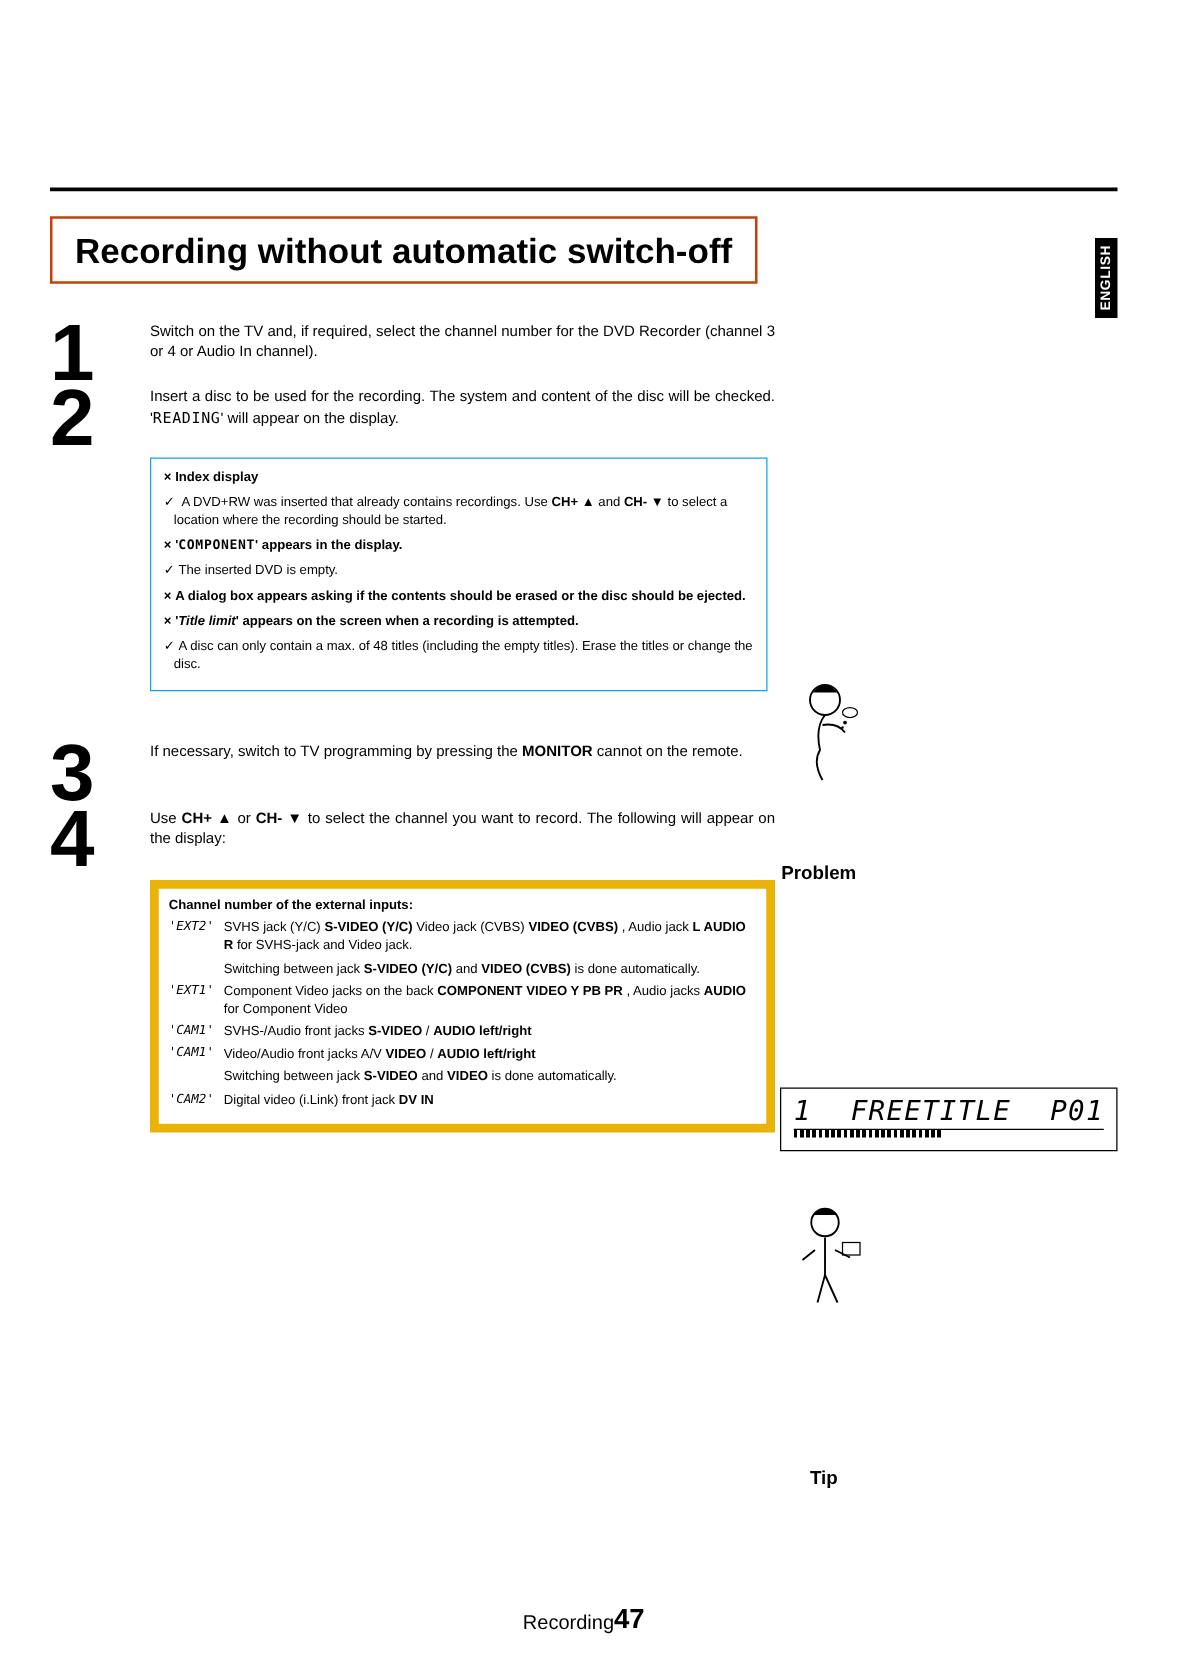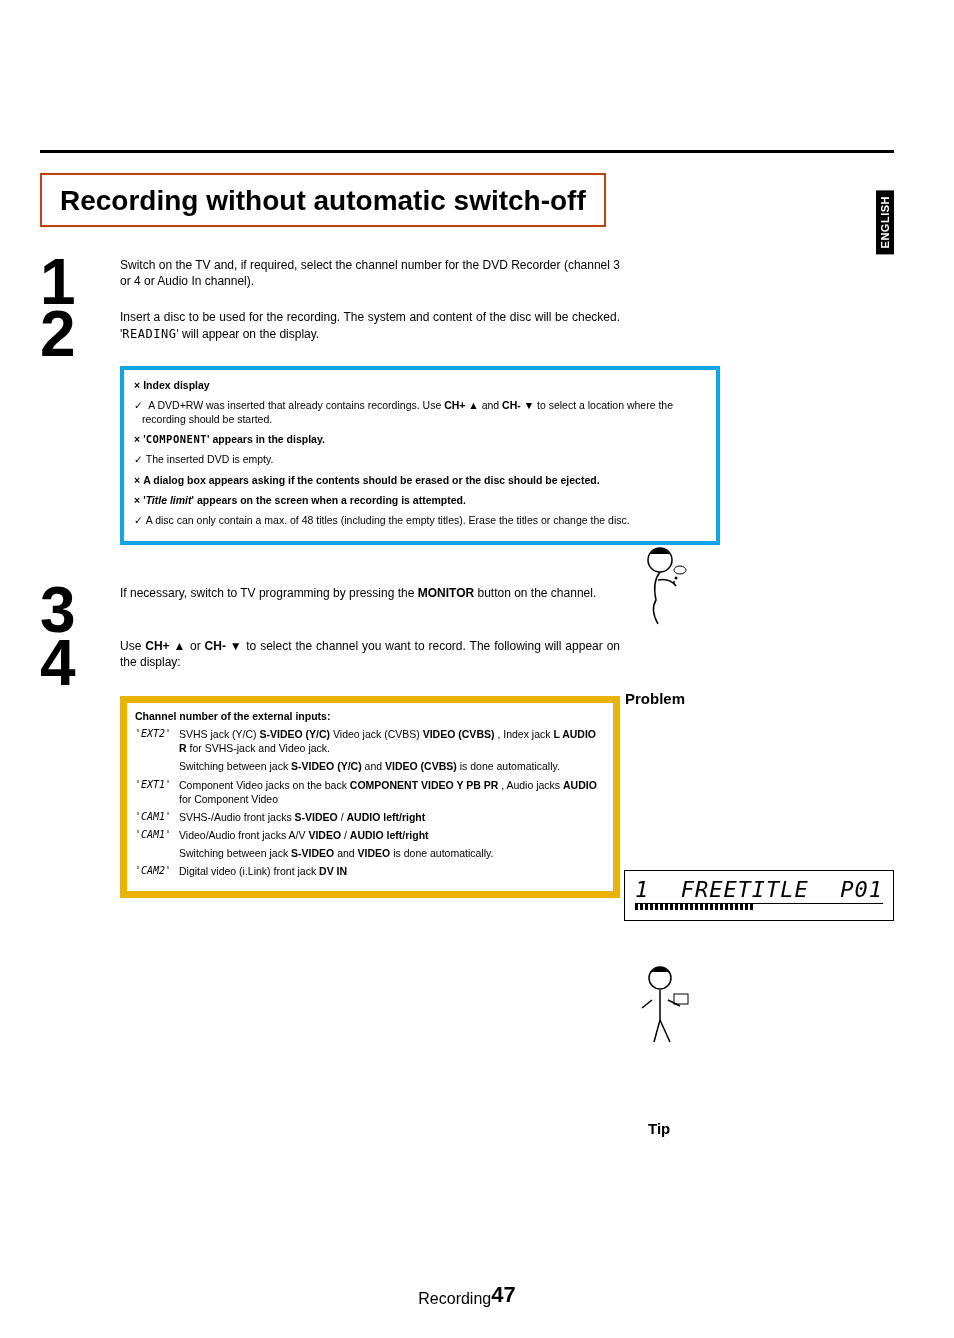--- a/index.html
+++ b/index.html
@@ -6,21 +6,21 @@
   html, body { width: 954px; height: 1338px; font-family: "Gill Sans", "Gill Sans MT", "Trebuchet MS", sans-serif; color: #000; background: #fff; }
   .page { position: relative; width: 954px; height: 1338px; padding: 40px 60px 30px 40px; }
   .side-tab { position: absolute; right: 60px; top: 190px; writing-mode: vertical-rl; transform: rotate(180deg); background: #000; color: #fff; font-weight: bold; font-size: 11px; padding: 6px 3px; letter-spacing: 0.5px; }
   .rule-top { border-top: 3px solid #000; margin-top: 110px; }
   .title-box { border: 2px solid #c2410c; display: inline-block; padding: 10px 18px 8px 18px; margin-top: 20px; }
   .title-box h1 { font-size: 28px; font-weight: bold; }
   .content { margin-top: 30px; }
   .bignum { font-size: 64px; font-weight: 900; font-family: "Arial Black", Arial, sans-serif; width: 80px; line-height: 0.85; text-align: left; margin-top:-2px; }
   .steptext { font-size: 12px; width: 500px; text-align: justify; line-height: 1.35; }
   .steprow { display:flex; align-items:flex-start; }
-  .infobox { border: 4px solid #0ea5e9; margin-left: 80px; width: 600px; font-size: 10.5px; padding: 8px 10px; line-height: 1.35; margin-top:4px; margin-bottom:8px; }
+  .infobox { border: 1px solid #0ea5e9; margin-left: 80px; width: 494px; font-size: 10.5px; padding: 8px 10px; line-height: 1.35; margin-top:4px; margin-bottom:8px; }
   .ib-item { margin-bottom: 6px; }
   .ib-x::before { content: "×"; font-weight: bold; margin-right: 3px; }
   .ib-check::before { content: "✓"; margin-right: 3px; }
   .ib-check { padding-left: 8px; text-indent: -8px; }
   .problem-label { position: absolute; font-weight: bold; font-size: 15px; }
   .tip-label { position: absolute; font-weight: bold; font-size: 15px; }
   .thinker { position: absolute; width: 60px; height: 90px; }
   .thinker svg { width:100%; height:100%; }
   .helper { position:absolute; width:60px; height:90px; }
   .helper svg { width:100%; height:100%; }
@@ -85,39 +85,39 @@
           <ellipse cx="50" cy="30" rx="6" ry="4" fill="none" stroke="#000"></ellipse>
           <circle cx="46" cy="38" r="1.5" fill="#000"></circle>
           <circle cx="44" cy="42" r="1" fill="#000"></circle>
         </svg>
     </div>
     <div class="problem-label" style="left:625px; top:690px;">Problem</div>
 
     <div class="steprow" style="margin-top:40px;">
       <div class="bignum">3</div>
       <div class="steptext">
-        <span>If necessary, switch to TV programming by pressing the </span><b>MONITOR</b><span> button on the channel.</span>
+        <span>If necessary, switch to TV programming by pressing the </span><b>MONITOR</b><span> cannot on the remote.</span>
       </div>
     </div>
 
     <div class="steprow">
       <div class="bignum">4</div>
       <div class="steptext">
         <span>Use </span><b>CH+ ▲</b><span> or </span><b>CH- ▼</b><span> to select the channel you want to record. The following will appear on the display:</span>
       </div>
     </div>
 
     <div class="tipbox">
       <div class="tiphead">Channel number of the external inputs:</div>
       <table>
         <tbody>
             <tr>
           <td class="codecol">'EXT2'</td>
           <td>
-            <div><span>SVHS jack (Y/C) </span><b>S-VIDEO (Y/C)</b><span> Video jack (CVBS) </span><b>VIDEO (CVBS)</b><span> , Index jack </span><b>L AUDIO R</b><span> for SVHS-jack and Video jack.</span></div>
+            <div><span>SVHS jack (Y/C) </span><b>S-VIDEO (Y/C)</b><span> Video jack (CVBS) </span><b>VIDEO (CVBS)</b><span> , Audio jack </span><b>L AUDIO R</b><span> for SVHS-jack and Video jack.</span></div>
             <div style="margin-top:4px;"><span>Switching between jack </span><b>S-VIDEO (Y/C)</b><span> and </span><b>VIDEO (CVBS)</b><span> is done automatically.</span></div>
           </td>
         </tr>
         <tr>
           <td class="codecol">'EXT1'</td>
           <td><span>Component Video jacks on the back </span><b>COMPONENT VIDEO Y PB PR</b><span> , Audio jacks </span><b>AUDIO</b><span> for Component Video</span></td>
         </tr>
         <tr>
           <td class="codecol">'CAM1'</td>
           <td><span>SVHS-/Audio front jacks </span><b>S-VIDEO</b><span> / </span><b>AUDIO left/right</b></td>
@@ -138,21 +138,21 @@
     </div>
 
     <div class="helper" style="left:630px; top:960px;">
       <svg viewBox="0 0 60 90">
           <circle cx="30" cy="18" r="11" fill="none" stroke="#000" stroke-width="1.5"></circle>
           <path d="M20 12 q10 -10 20 0" fill="#000"></path>
           <path d="M30 30 l0 30 m-8 -20 l-10 8 m26 -8 l12 6 m-20 14 l-6 22 m6 -22 l10 22" fill="none" stroke="#000" stroke-width="1.5"></path>
           <rect x="44" y="34" width="14" height="10" fill="none" stroke="#000"></rect>
         </svg>
     </div>
-    <div class="tip-label" style="left:648px; top:1120px;">Tip</div>
+    <div class="tip-label" style="left:648px; top:1174px;">Tip</div>
 
     <div class="display-panel" style="top:870px;">
       <div class="display-line1">
         <span>1</span>
         <span>FREETITLE</span>
         <span>P01</span>
       </div>
       <div class="display-bar"></div>
       <div class="display-under"></div>
     </div>

